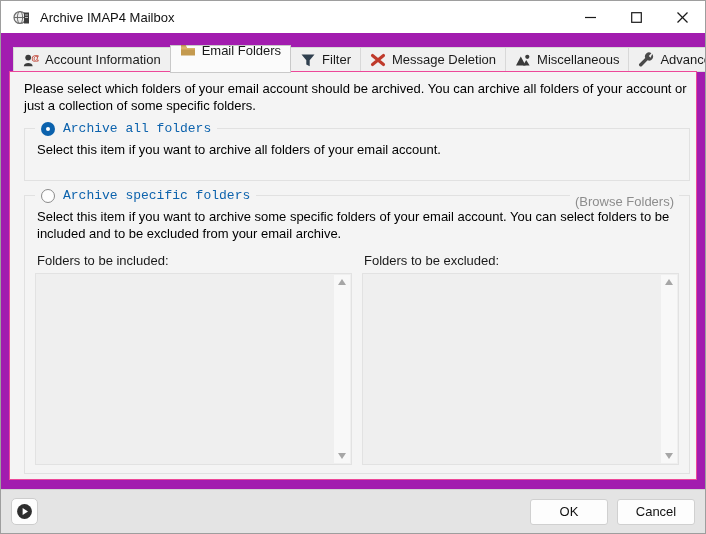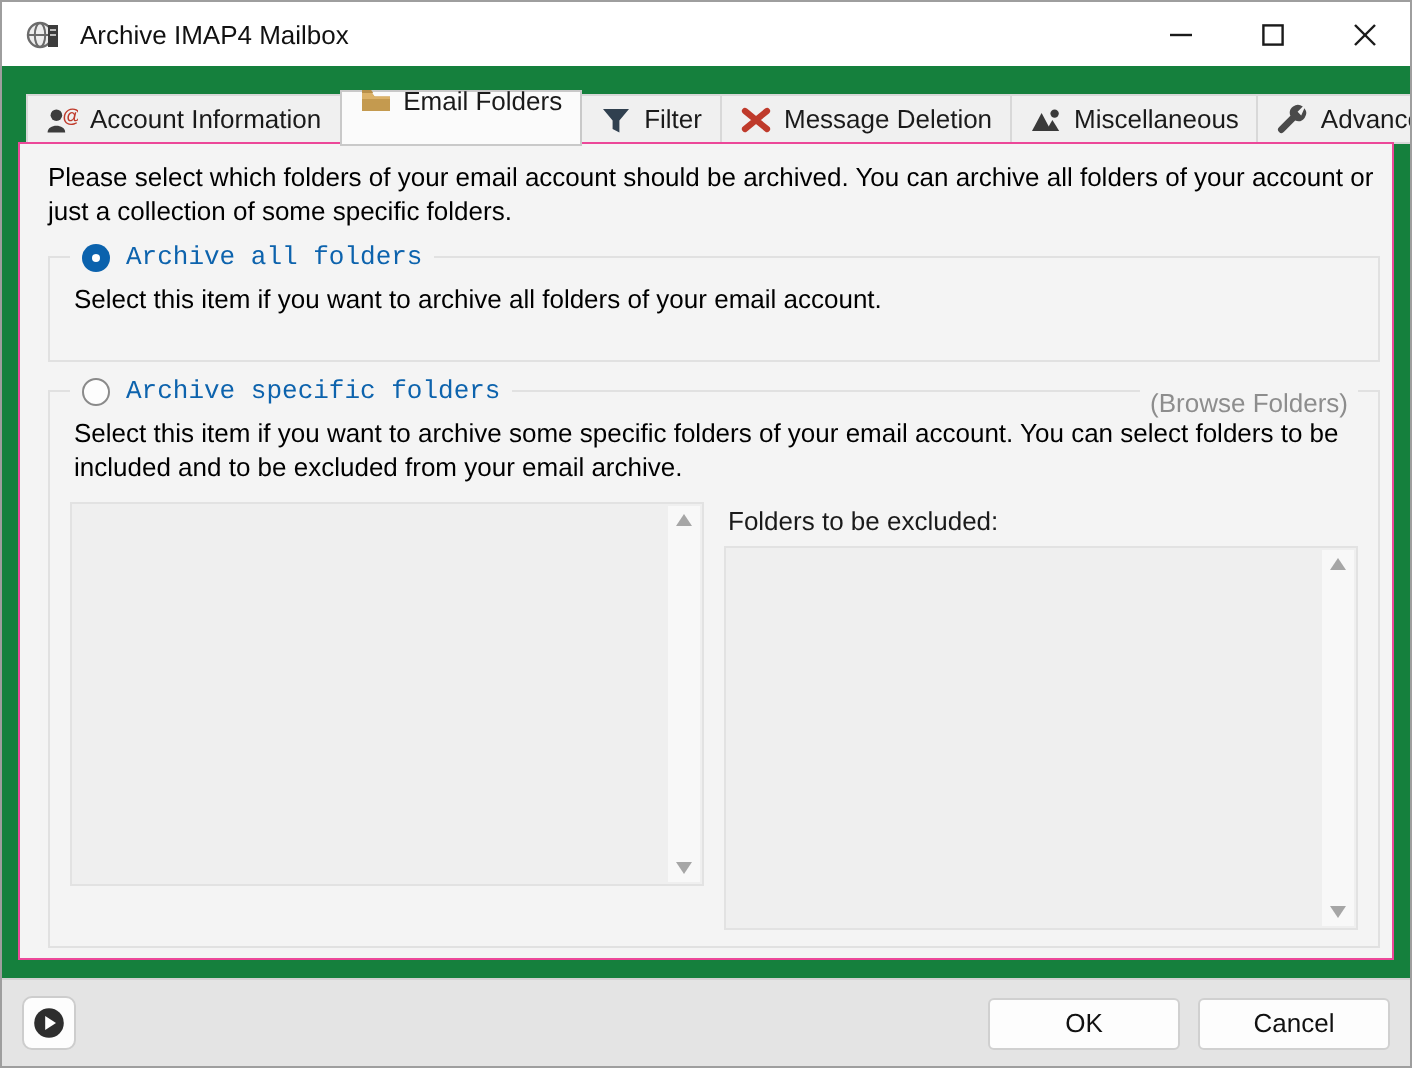--- a/index.html
+++ b/index.html
@@ -1,19 +1,19 @@
 <!DOCTYPE html>
 <html><head>
 <meta charset="utf-8">
 <style>
   * { margin:0; padding:0; box-sizing:border-box; }
   html,body { background:#cfcfcf; font-family:"Liberation Sans", sans-serif; }
   .window{
     position:relative; width:706px; height:534px;
-    background:#15803d; border:1px solid #9e9e9e;
+    background:#a21caf; border:1px solid #9e9e9e;
     overflow:hidden; font-size:13px; color:#1a1a1a;
   }
   
   .titlebar{
     position:absolute; top:0; left:0; right:0; height:32px;
     background:#ffffff; display:flex; align-items:center;
   }
   .titlebar .app-icon{ margin-left:12px; width:17px; height:17px; flex:none; }
   .titlebar .title-text{ margin-left:10px; font-size:13px; color:#111; }
   .tb-controls{ margin-left:auto; display:flex; height:32px; }
@@ -79,21 +79,21 @@
   .footer{
     position:absolute; left:0; right:0; bottom:0; height:44px;
     background:#e4e4e4; border-top:1px solid #d2d2d2;
     display:flex; align-items:center; padding:0 10px;
   }
   .play-btn{
     width:27px; height:27px; background:#fdfdfd; border:1px solid #cdcdcd; border-radius:5px;
     display:flex; align-items:center; justify-content:center;
   }
   .btn{
-    width:96px; height:26px; background:#fdfdfd; border:1px solid #d0d0d0; border-radius:3px;
+    width:78px; height:26px; background:#fdfdfd; border:1px solid #d0d0d0; border-radius:3px;
     font-size:13px; font-family:"Liberation Sans", sans-serif; color:#111;
     display:flex; align-items:center; justify-content:center;
   }
   .footer .spacer{ flex:1; }
   .footer .btn + .btn{ margin-left:9px;text-align:center; }
 </style>
 </head>
 <body>
 
 <div class="window">
@@ -196,20 +196,21 @@
       <legend>
         <span class="radio unchecked"></span>
         <span class="grp-label">Archive specific folders</span>
       </legend>
       <span class="browse-label">(Browse Folders)</span>
 
       <div class="grp-desc">Select this item if you want to archive some specific folders of your email account. You can select folders to be included and to be excluded from your email archive.</div>
 
       <div class="lists-row">
         <div class="list-col">
+          <div class="list-label">Folders to be included:</div>
           <div class="listbox">
             <div class="vscroll">
               <span class="sb-up"></span>
               <span class="sb-down"></span>
             </div>
           </div>
         </div>
         <div class="list-col">
           <div class="list-label">Folders to be excluded:</div>
           <div class="listbox">

